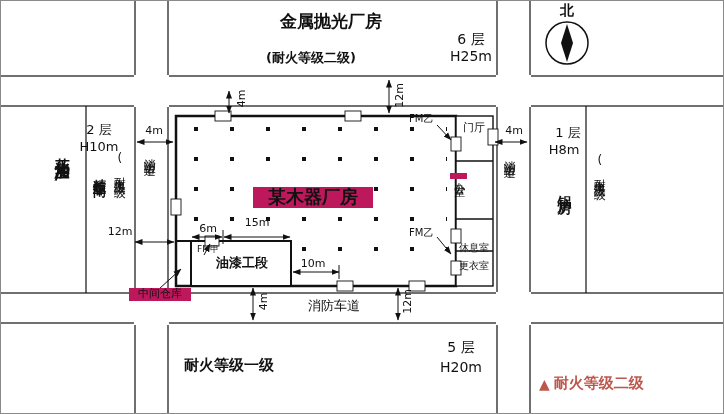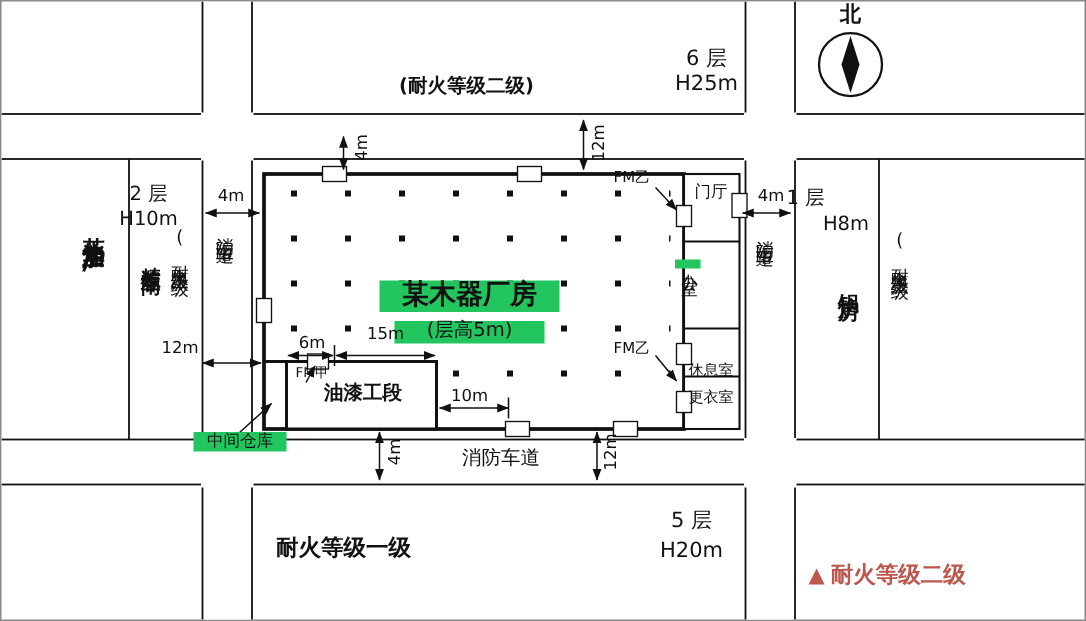--- a/index.html
+++ b/index.html
@@ -4,21 +4,21 @@
 <style>
   *{box-sizing:border-box;margin:0;padding:0}
   html,body{background:#fff}
   body{font-family:"DejaVu Sans","Liberation Sans",sans-serif;color:#111}
   #stage{position:relative;width:724px;height:414px;background:#fff;border:1px solid #8a8a8a;overflow:hidden}
   #plan{position:absolute;left:0;top:0}
   .lbl{position:absolute;color:#111;line-height:1.15;white-space:nowrap;font-size:13px}
   .c{text-align:center}
   .b{font-weight:bold}
   .vt{writing-mode:vertical-rl;text-orientation:upright;letter-spacing:2px}
-  .bg{background:#22c55e;padding:0 2px}
+  .bg{background:#be185d;padding:0 2px}
   .rot{transform:rotate(-90deg)}
   .wm{display:flex;align-items:center;gap:4px;color:#b03a2e;opacity:.85;font-weight:bold}
   .wm .glyph{font-size:14px}
 </style>
 </head>
 <body>
 
 <div id="stage">
 
   <svg id="plan" width="724" height="414" viewBox="0 0 724 414">
@@ -96,47 +96,47 @@
     </g>
 
     <g stroke="#111" stroke-width="1" fill="none">
       <line x1="436" y1="124" x2="450" y2="139" marker-end="url(#ar)"></line>
       <line x1="436" y1="236" x2="450" y2="253" marker-end="url(#ar)"></line>
       <line x1="203" y1="254" x2="209" y2="243" marker-end="url(#ar)"></line>
       <line x1="158" y1="288" x2="180" y2="268" marker-end="url(#ar)"></line>
     </g>
   </svg>
 
+  <div class="lbl c b" style="left:230px;top:11px;width:200px;font-size:17px">金属抛光厂房</div>
   <div class="lbl c" style="left:440px;top:30px;width:60px;font-size:14px">6 层</div>
   <div class="lbl c" style="left:440px;top:47px;width:60px;font-size:14px">H25m</div>
   <div class="lbl c b" style="left:220px;top:50px;width:180px;font-size:13px">(耐火等级二级)</div>
 
   <div class="lbl c b" style="left:552px;top:1px;width:28px;font-size:14px">北</div>
 
   <div class="lbl vt b" style="left:52px;top:145px;font-size:15px">花生油加工厂</div>
   <div class="lbl c" style="left:80px;top:122px;width:36px;font-size:13px">2 层</div>
   <div class="lbl c" style="left:78px;top:139px;width:40px;font-size:13px">H10m</div>
   <div class="lbl vt b" style="left:90px;top:167px;font-size:13px">精炼车间</div>
   <div class="lbl vt" style="left:111px;top:150px;font-size:12px">(耐火等级二级)</div>
 
   <div class="lbl vt" style="left:141px;top:148px;font-size:12px">消防车道</div>
 
   <div class="lbl c b bg" style="left:252px;top:186px;width:120px;font-size:18px">某木器厂房</div>
-  <div class="lbl c bg" style="left:262px;top:213px;width:100px;font-size:13px">(层高5m)</div>
 
   <div class="lbl" style="left:408px;top:112px;font-size:10px">FM乙</div>
   <div class="lbl c" style="left:458px;top:121px;width:30px;font-size:11px">门厅</div>
   <div class="lbl vt bg" style="left:449px;top:172px;font-size:11px">办公室</div>
   <div class="lbl c" style="left:457px;top:241px;width:32px;font-size:10px">休息室</div>
   <div class="lbl c" style="left:457px;top:259px;width:32px;font-size:10px">更衣室</div>
   <div class="lbl" style="left:408px;top:226px;font-size:10px">FM乙</div>
 
   <div class="lbl vt" style="left:501px;top:150px;font-size:12px">消防车道</div>
 
-  <div class="lbl c" style="left:516px;top:125px;width:40px;font-size:13px">1 层</div>
+  <div class="lbl c" style="left:547px;top:125px;width:40px;font-size:13px">1 层</div>
   <div class="lbl c" style="left:543px;top:142px;width:40px;font-size:13px">H8m</div>
   <div class="lbl vt b" style="left:556px;top:183px;font-size:14px">锅炉房</div>
   <div class="lbl vt" style="left:591px;top:152px;font-size:12px">(耐火等级三级)</div>
 
   <div class="lbl" style="left:196px;top:243px;font-size:9px">FM甲</div>
   <div class="lbl c b" style="left:205px;top:255px;width:72px;font-size:13px">油漆工段</div>
   <div class="lbl c bg" style="left:128px;top:287px;width:62px;font-size:11px">中间仓库</div>
 
   <div class="lbl c" style="left:298px;top:298px;width:70px;font-size:13px">消防车道</div>
 

